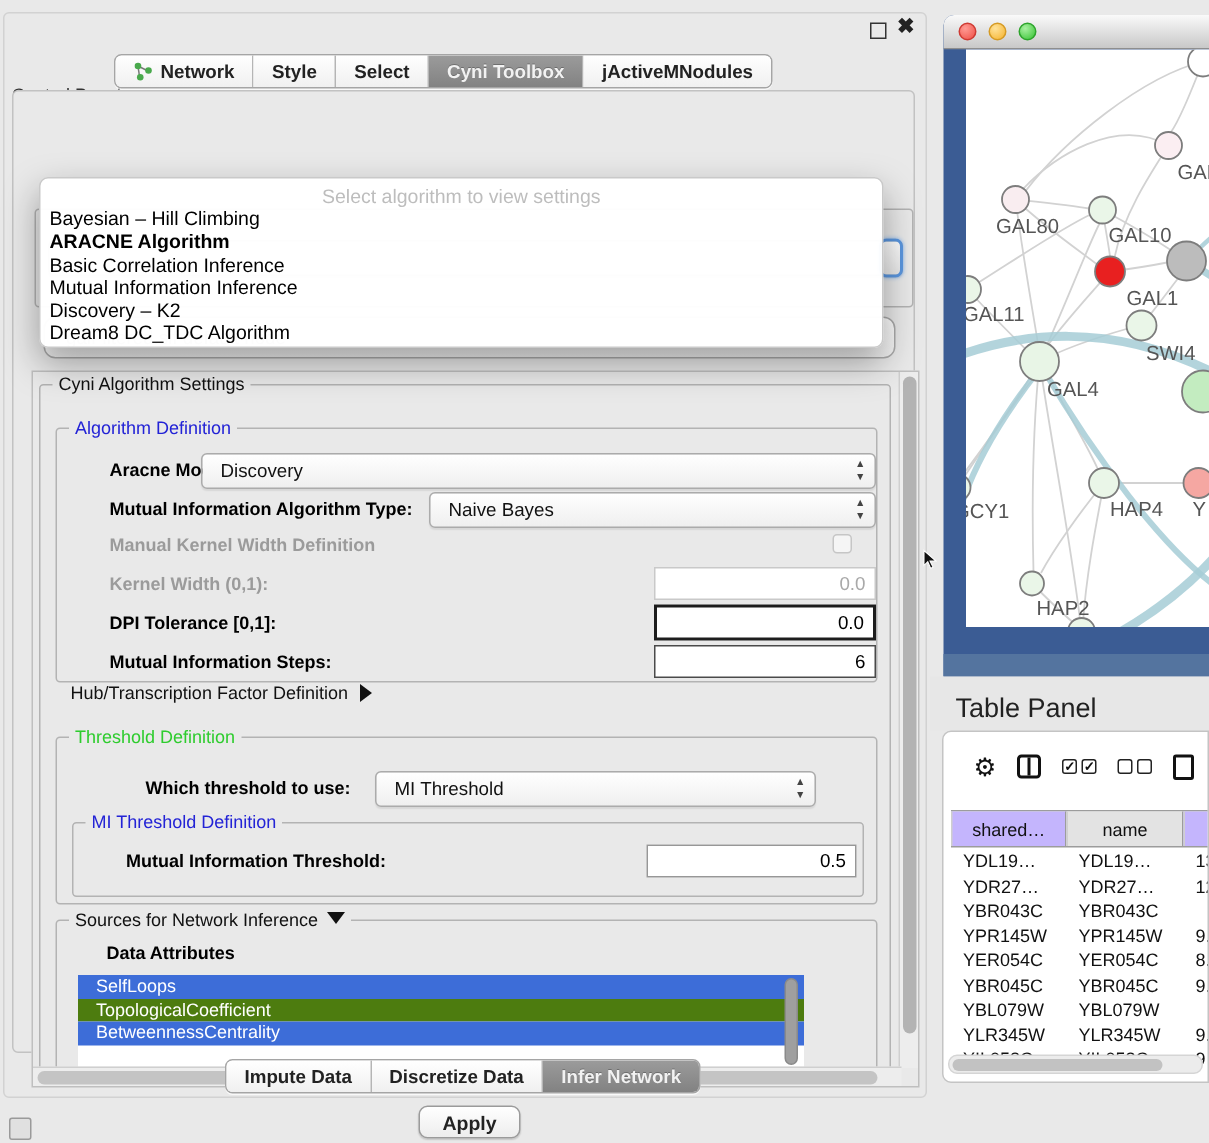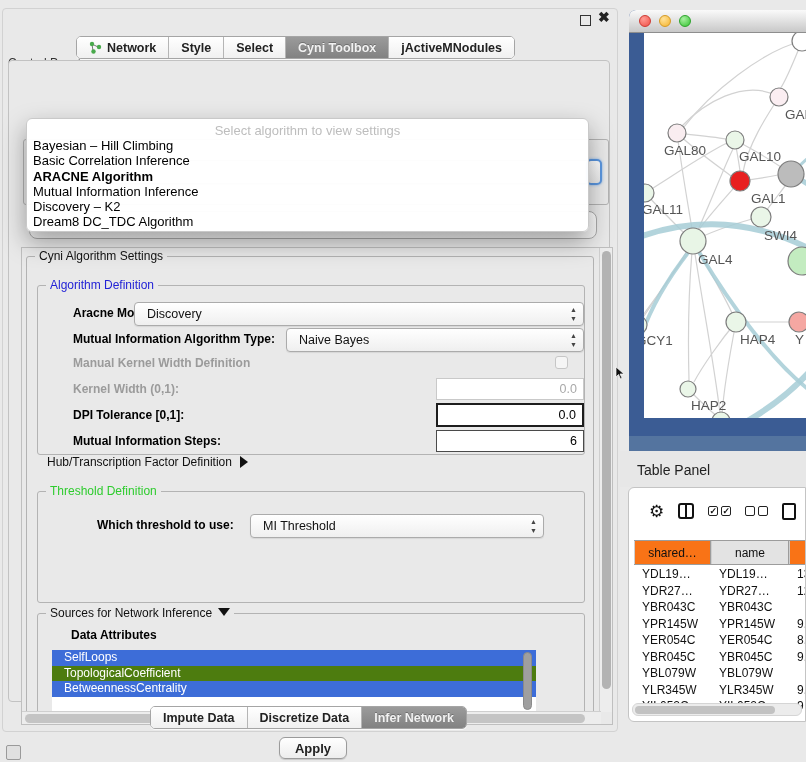--- a/index.html
+++ b/index.html
@@ -88,32 +88,32 @@
   #net-titlebar { position:absolute; left:0; top:0; right:0; height:23px; background:linear-gradient(#fafafa,#c8c8c8); border-bottom:1px solid #8e8e8e; border-radius:7px 0 0 0; display:flex; align-items:center; padding-left:10px; gap:8px; }
   .tl { width:12px; height:12px; border-radius:50%; }
   .tl.red { background:radial-gradient(circle at 35% 30%, #ff9b94, #ef4f46); border:1px solid #ce3a33; }
   .tl.yellow { background:radial-gradient(circle at 35% 30%, #ffe29a, #f5b32c); border:1px solid #d59a24; }
   .tl.green { background:radial-gradient(circle at 35% 30%, #a9f0a2, #35c331); border:1px solid #2da42c; }
   #net-canvas { position:absolute; left:15px; top:23px; width:162px; height:385px; background:#fff; overflow:hidden; }
   #net-bottom-strip { position:absolute; left:0; bottom:0; right:0; height:15px; background:#54749f; }
 
   
   #tp-strip { left:620px; top:451px; width:186px; height:36px; background:#e7e7e7; }
-  #tp-title { left:637px; top:462px; font-size:14px; color:#222; }
+  #tp-title { left:637px; top:462px; font-size:18px; color:#222; }
   #tp-panel { left:628px; top:487px; width:178px; height:235px; background:#fff; border:1px solid #c4c4c4; border-radius:6px 0 0 6px; overflow:hidden; }
   #tp-toolbar { position:absolute; left:0; top:10px; width:100%; height:26px; display:flex; align-items:center; gap:14px; padding-left:20px; }
   .gear { font-size:17px; color:#111; line-height:1; }
   .cols-icon { width:16px; height:16px; border:2px solid #111; border-radius:3px; position:relative; }
   .cols-icon::after { content:""; position:absolute; left:5px; top:0; bottom:0; width:2px; background:#111; }
   .cb { width:10px; height:10px; border:1.5px solid #222; border-radius:2px; display:inline-block; font-size:9px; line-height:9px; text-align:center; color:#111; font-weight:bold; }
   .cb-pair { display:flex; gap:3px; }
   .doc-icon { width:14px; height:17px; border:2px solid #111; border-radius:2px; }
   #tp-head { position:absolute; left:5px; top:52px; display:flex; height:25px; border-top:1px solid #9c9c9c; border-bottom:1px solid #9c9c9c; }
   .hcell { border-right:1px solid #9c9c9c; border-left:1px solid #cfcfcf; font-size:12px; color:#111; display:flex; align-items:center; justify-content:center; background:#e3e3e3; }
-  .hcell.hl { background:#f97316; }
+  .hcell.hl { background:#c4b5fd; }
   #tp-body { position:absolute; left:5px; top:78px; }
   .trow { display:flex; height:16.5px; }
   .tcell { font-size:12px; color:#111; padding-left:8px; display:flex; align-items:center; white-space:nowrap; overflow:hidden; }
   #tp-hscroll { position:absolute; left:3px; bottom:5px; width:170px; height:13px; background:#ececec; border:1px solid #d5d5d5; border-radius:6px; }
   #tp-hthumb { position:absolute; left:2px; top:1.5px; width:140px; height:8px; border-radius:4px; background:#c2c2c2; }
 </style>
 </head>
 <body>
 
 <div class="abs" id="cp-outer"></div>
@@ -153,22 +153,22 @@
     <div id="inference-spinner"></div>
   </div>
   <div class="abs" id="bg-combo">
     <span>galFiltered.sif default node</span>
   </div>
 
   <div class="abs" id="algo-popup">
     <div id="popup-placeholder">Select algorithm to view settings</div>
     <div id="popup-items">
         <div class="pop-item">Bayesian – Hill Climbing</div>
+        <div class="pop-item bold">ARACNE Algorithm</div>
         <div class="pop-item">Basic Correlation Inference</div>
-        <div class="pop-item bold">ARACNE Algorithm</div>
         <div class="pop-item">Mutual Information Inference</div>
         <div class="pop-item">Discovery – K2</div>
         <div class="pop-item">Dream8 DC_TDC Algorithm</div>
       </div>
   </div>
 
   <div class="abs" id="settings-wrap">
     <div class="grp" id="cyni-grp">
       <span class="legend black">Cyni Algorithm Settings</span>
 
@@ -197,20 +197,25 @@
       <div id="hub-row">
         <span>Hub/Transcription Factor Definition</span><span class="tri-right"></span>
       </div>
 
       <div class="grp" id="threshold-grp">
         <span class="legend green">Threshold Definition</span>
         <span class="lbl" style="left:34px; top:26px;">Which threshold to use:</span>
         <div class="combo" style="left:212px; top:22px; width:294px;">
           <span>MI Threshold</span>
           <span class="arrows">▲<span>▼</span></span>
+        </div>
+        <div class="grp" id="mithr-grp">
+          <span class="legend blue">MI Threshold Definition</span>
+          <span class="lbl" style="left:10px; top:18px;">Mutual Information Threshold:</span>
+          <div class="fld norm" style="left:382px; top:14px; width:140px;">0.5</div>
         </div>
       </div>
 
       <div class="grp" id="sources-grp">
         <span class="legend black"><span>Sources for Network Inference</span><span class="tri-down"></span></span>
         <span class="lbl" style="left:8px; top:14px;">Data Attributes</span>
         <div id="attr-list">
           <div class="attr-item" style="background: rgb(61, 109, 216);">SelfLoops</div>
             <div class="attr-item" style="background: #4d7c0f;">TopologicalCoefficient</div>
             <div class="attr-item" style="background: rgb(61, 109, 216);">BetweennessCentrality</div>

